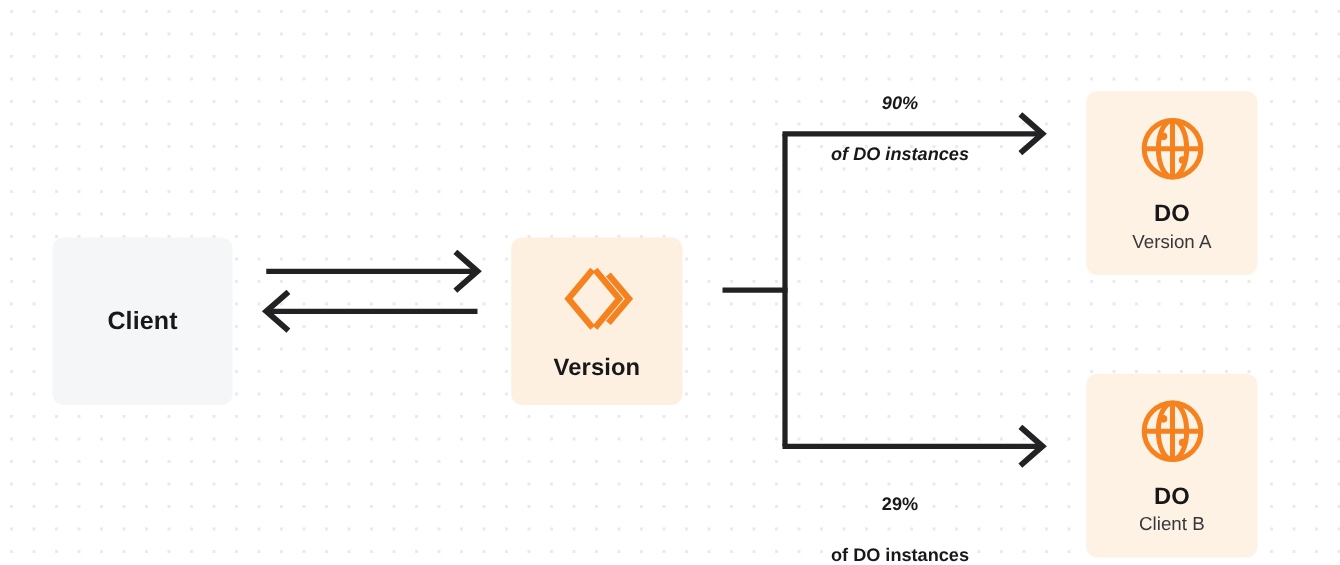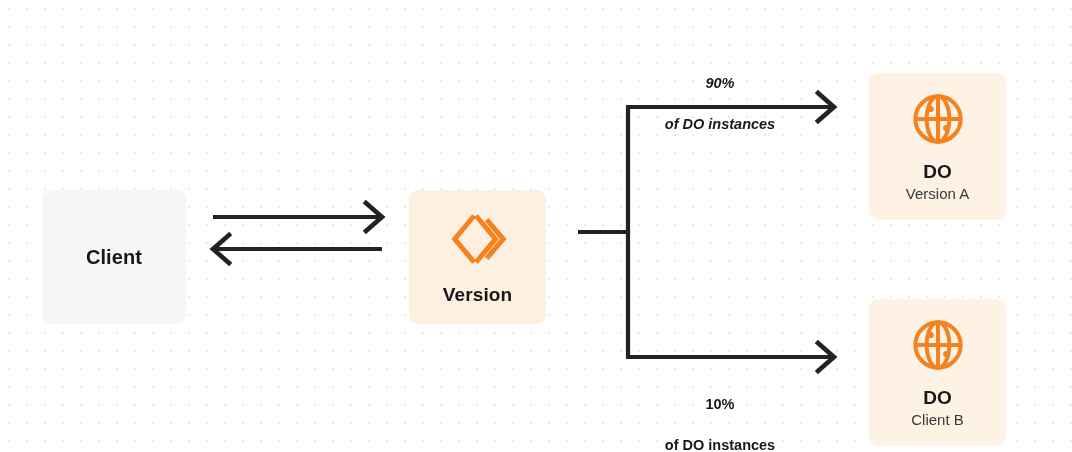--- a/index.html
+++ b/index.html
@@ -199,17 +199,17 @@
     </span>
     <div class="node-title">DO</div>
     <div class="node-sub">Client B</div>
   </div>
 
   <div class="edge-label" id="label-top">
     <div>90%</div>
     <div>of DO instances</div>
   </div>
   <div class="edge-label" id="label-bottom">
-    <div>10%</div>
+    <div>29%</div>
     <div>of DO instances</div>
   </div>
 
 </div>
 
 </body></html>

